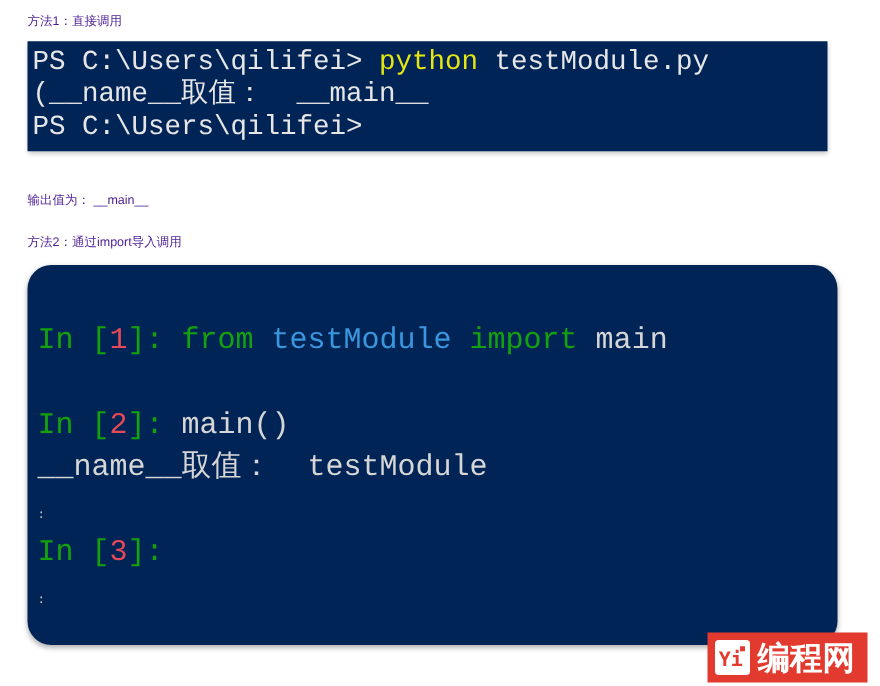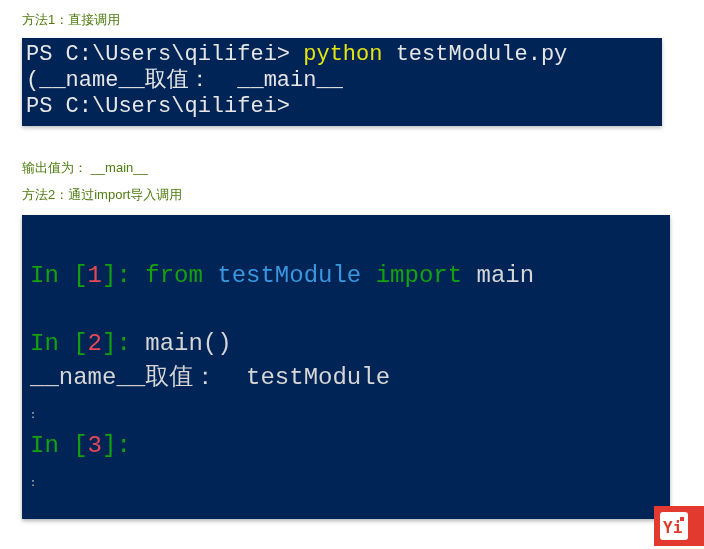--- a/index.html
+++ b/index.html
@@ -9,22 +9,22 @@
     height: 549px;
     background: #ffffff;
     font-family: "Microsoft YaHei", "SimSun", sans-serif;
     font-size: 15px;
     color: #333;
     position: relative;
     padding: 6px 10px 0 22px;
     line-height: 1.5;
   }
   .explain {
-    font-size: 13px;
-    color: #4d7c0f;
+    font-size: 10px;
+    color: #4c1d95;
     margin: 4px 0 8px 0;
   }
   .term1 {
     width: 640px;
     background: #012456;
     font-family: Consolas, "Courier New", monospace;
     font-size: 22px;
     line-height: 26px;
     padding: 4px 4px 6px 4px;
     color: #cccccc;
@@ -38,30 +38,31 @@
     width: 648px;
     background: #012456;
     font-family: Consolas, "Courier New", monospace;
     font-size: 24px;
     line-height: 34px;
     padding: 10px 8px 22px 8px;
     color: #cccccc;
     white-space: pre;
     box-shadow: 0 2px 4px rgba(0,0,0,0.3);
     margin-top: 2px;
+    border-radius: 19px;
   }
   .term2 .green { color: #13A10E; }
   .term2 .keyword { color: #13A10E; }
   .term2 .cyan  { color: #3a96dd; }
   .term2 .text  { color: #d6d6d6; }
   .term2 .small { font-size: 10px; line-height: 10px; display:inline-block; }
 
   .logo {
     position: absolute;
-    right: 0;
+    right: 10px;
     bottom: 3px;
     display: flex;
     align-items: center;
     background: #e23a2e;
     color: #ffffff;
     font-weight: bold;
     font-size: 26px;
     height: 40px;
     padding: 0 10px 0 6px;
     font-family: "Microsoft YaHei", sans-serif;
@@ -74,30 +75,31 @@
 <div class="explain">方法1：直接调用</div>
 
 <div class="term1"><span class="white">PS C:\Users\qilifei&gt; </span><span class="yellow">python</span><span class="white"> testModule.py</span>
 <span class="white">(</span><span class="white">__name__取值：  </span><span class="white">__main__</span>
 <span class="white">PS C:\Users\qilifei&gt;</span></div>
 
 <div class="explain" style="margin-top:32px;">
   <span>输出值为：  </span><span>__main__</span>
 </div>
 
-<div class="explain" style="margin-top:8px;margin-bottom:10px;">方法2：通过import导入调用</div>
+<div class="explain" style="margin-top:19px;margin-bottom:10px;">方法2：通过import导入调用</div>
 
 <div class="term2">
 <span class="green">In [</span><span style="color:#e74856">1</span><span class="green">]: </span><span class="keyword">from</span><span class="cyan"> testModule </span><span class="keyword">import</span><span class="text"> main</span>
 
 <span class="green">In [</span><span style="color:#e74856">2</span><span class="green">]: </span><span class="text">main()</span>
 <span class="text">__name__取值：  testModule</span>
 <span class="small">:</span>
 <span class="green">In [</span><span style="color:#e74856">3</span><span class="green">]:</span>
 <span class="small">:</span></div>
 
 <div class="logo">
   <svg width="28" height="28" viewBox="0 0 28 28">
     <rect x="0" y="0" width="28" height="28" fill="#ffffff" rx="3"></rect>
     <text x="3" y="21" font-size="16" font-weight="bold" fill="#e23a2e" font-family="monospace">Yi</text>
     <rect x="20" y="5" width="4" height="4" fill="#e23a2e"></rect>
   </svg>
+  <span>编程网</span>
 </div>
 
 </body></html>

